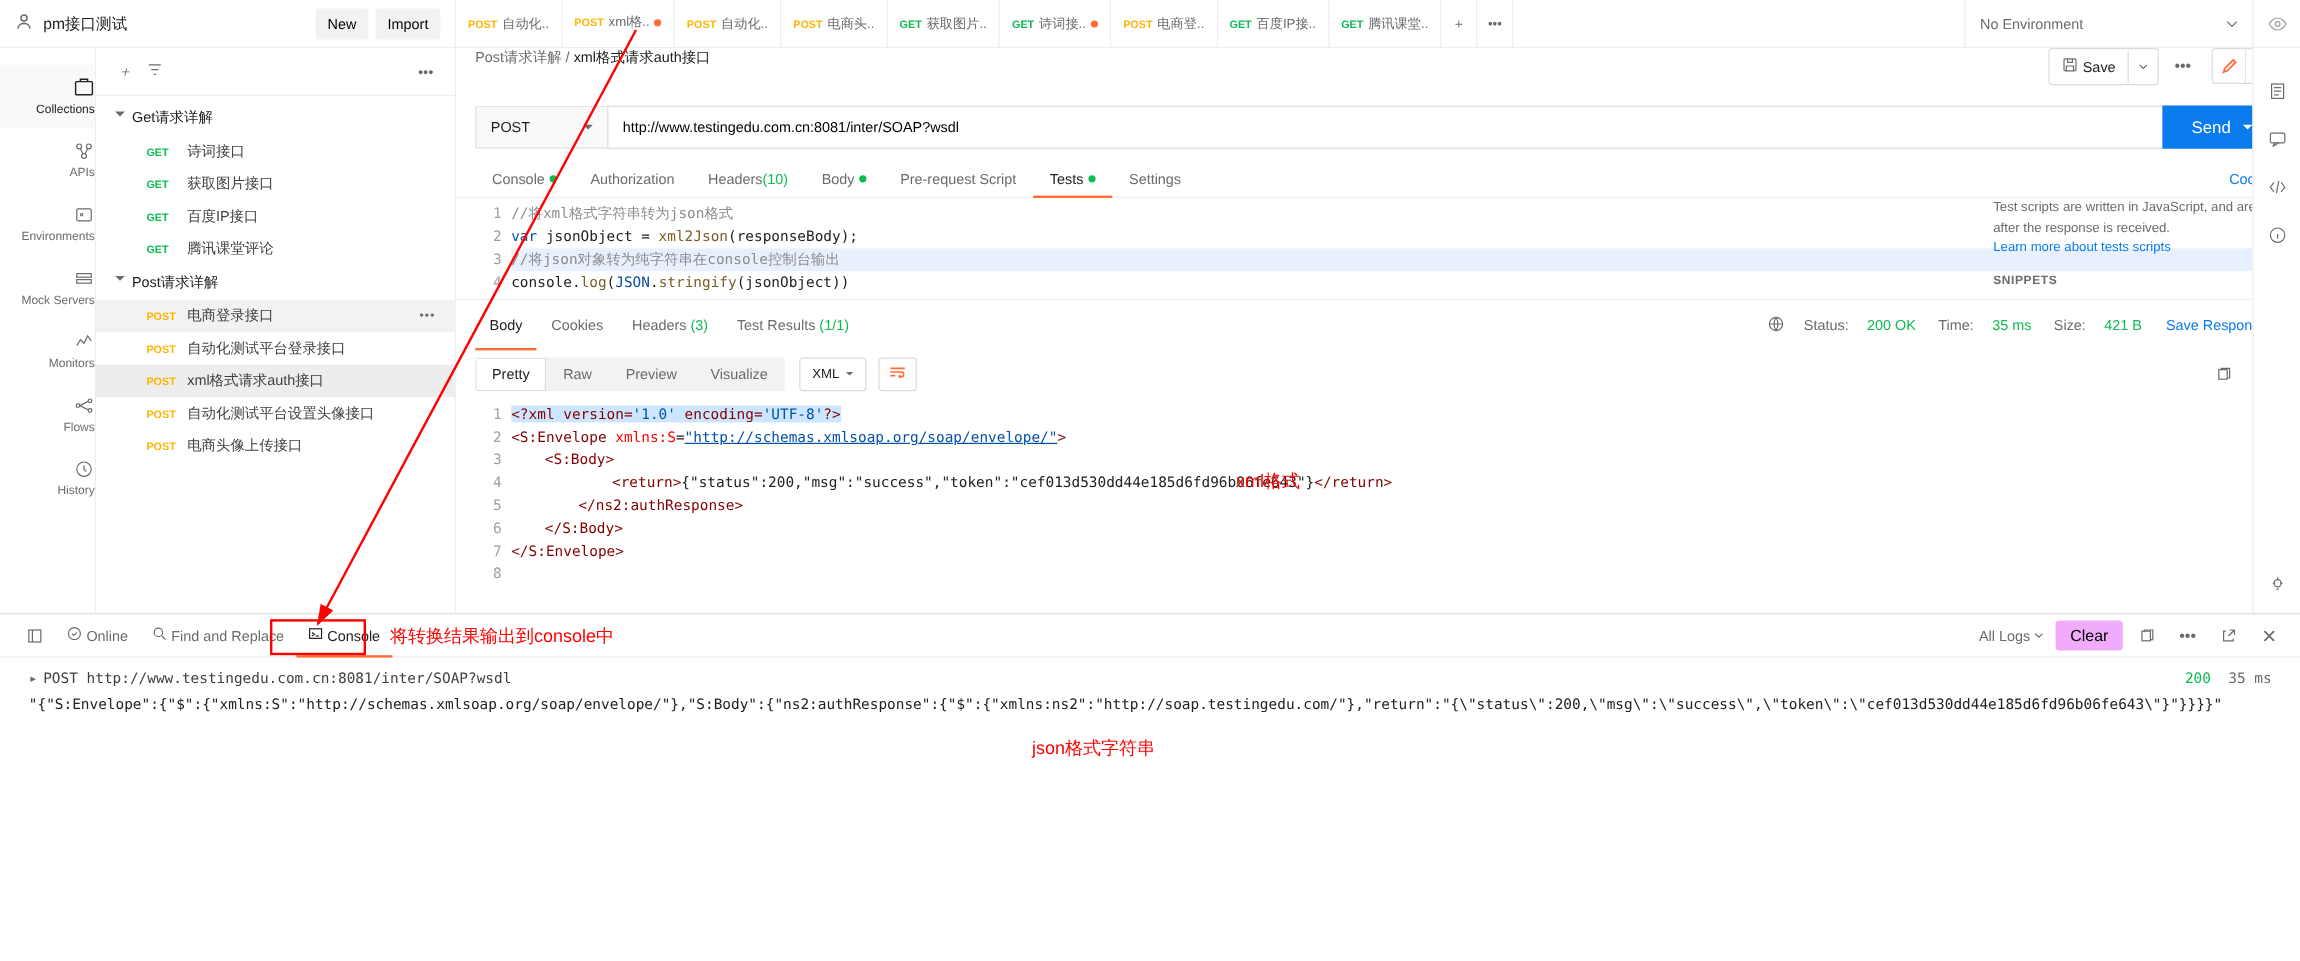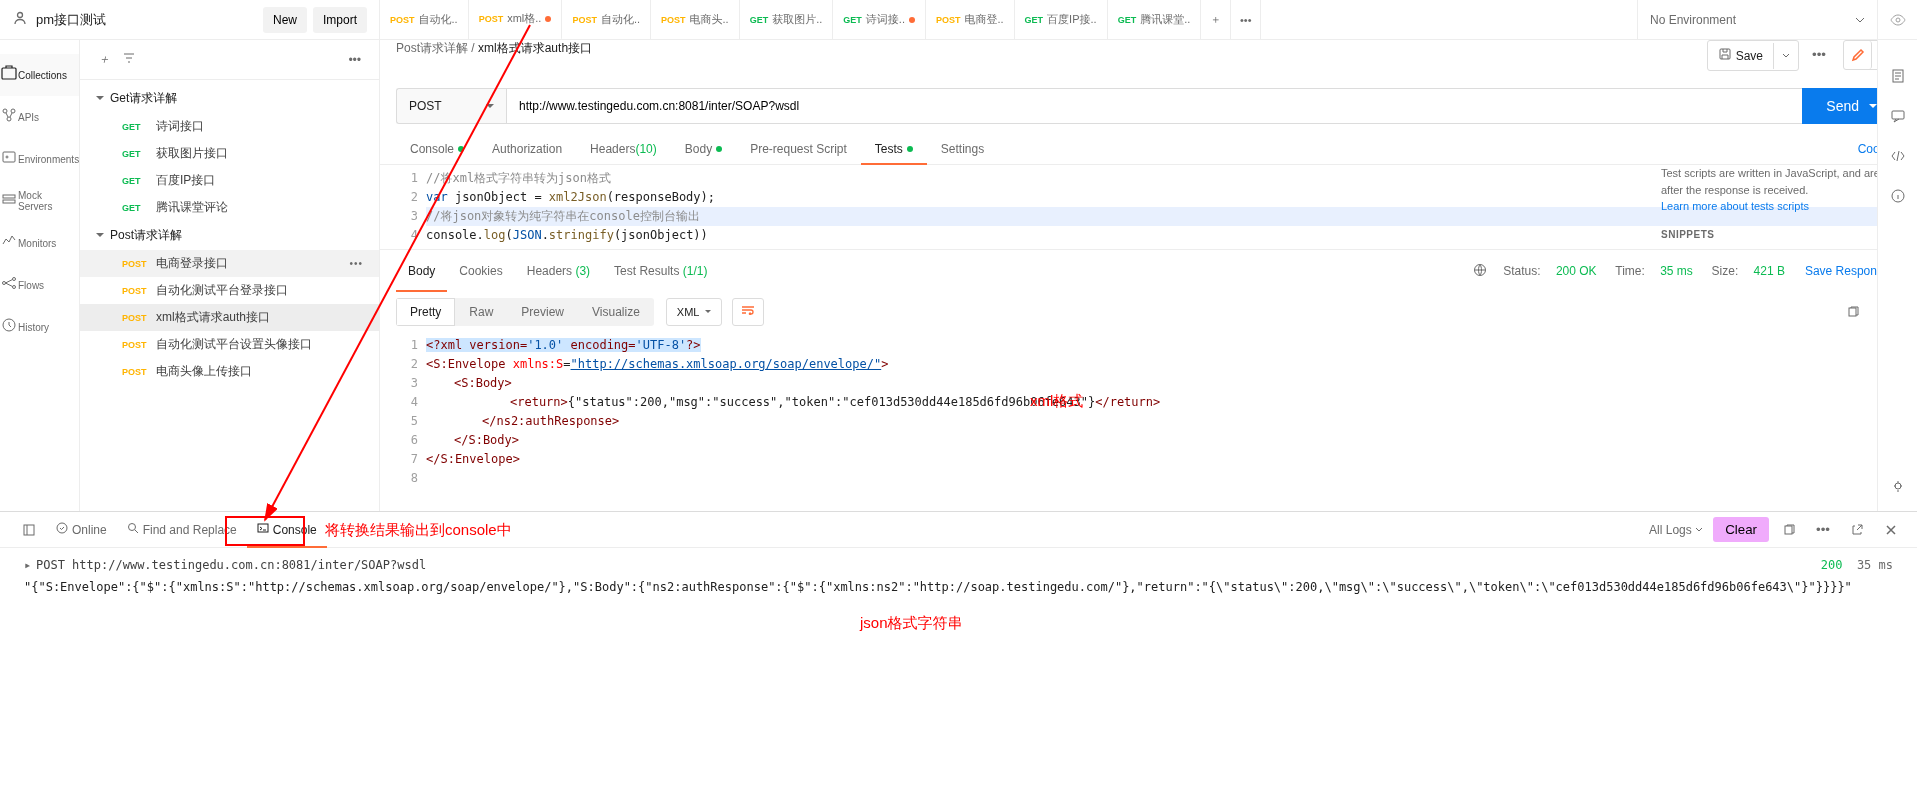--- a/index.html
+++ b/index.html
@@ -15,29 +15,29 @@
 .method{font-size:9px;font-weight:600;margin-right:4px}
 .m-post{color:#ffb400}
 .m-get{color:#0cbb52}
 .dot{width:6px;height:6px;border-radius:50%;background:#ff6c37;margin-left:4px}
 .tab-add{width:30px;color:#6b6b6b}
 .env{width:240px;display:flex;align-items:center;padding:0 12px;border-left:1px solid #ededed;color:#6b6b6b}
 .env span{flex:1}
 .eye{width:40px;display:flex;align-items:center;justify-content:center;border-left:1px solid #ededed;color:#a0a0a0}
 .main{display:flex;height:471px}
 .rail{width:80px;border-right:1px solid #ededed;display:flex;flex-direction:column;align-items:center;padding-top:14px}
-.rail-item{display:flex;flex-direction:row;align-items:center;padding:10px 0;width:100%;font-size:10px;color:#6b6b6b;cursor:pointer}
+.rail-item{display:flex;flex-direction:column;align-items:flex-end;padding:10px 0;width:100%;font-size:10px;color:#6b6b6b;cursor:pointer}
 .rail-item.active{color:#212121;background:#f9f9f9}
 .rail-icon{width:18px;height:18px;margin-bottom:4px;display:flex;align-items:center;justify-content:center}
 .sidebar{width:300px;border-right:1px solid #ededed;display:flex;flex-direction:column}
 .sb-hdr{height:40px;display:flex;align-items:center;padding:0 12px;border-bottom:1px solid #ededed}
 .sb-hdr .sp{flex:1}
 .sb-hdr i{color:#6b6b6b;margin:0 6px;cursor:pointer}
 .tree{flex:1;overflow:auto;padding:4px 0}
-.folder{display:flex;align-items:center;padding:6px 16px;cursor:pointer}
+.folder{display:flex;padding:6px 16px;cursor:pointer}
 .folder::before{content:'';border:4px solid transparent;border-top-color:#6b6b6b;margin-right:6px;margin-top:3px}
 .req{display:flex;align-items:center;padding:5px 16px 5px 42px;cursor:pointer;font-size:12px;color:#404040}
 .req.sel{background:#f2f2f2}
 .req.sel::after{content:'•••';margin-left:auto;color:#6b6b6b;font-size:10px;letter-spacing:1px}
 .req .method{width:30px;font-size:9px}
 .content{flex:1;display:flex;flex-direction:column;overflow:hidden}
 .crumb{height:48px;display:flex;align-items:flex-start;padding:0 16px}
 .crumb-txt{font-size:12px;color:#6b6b6b}
 .crumb-txt b{color:#212121;font-weight:500}
 .crumb-sp{flex:1}

